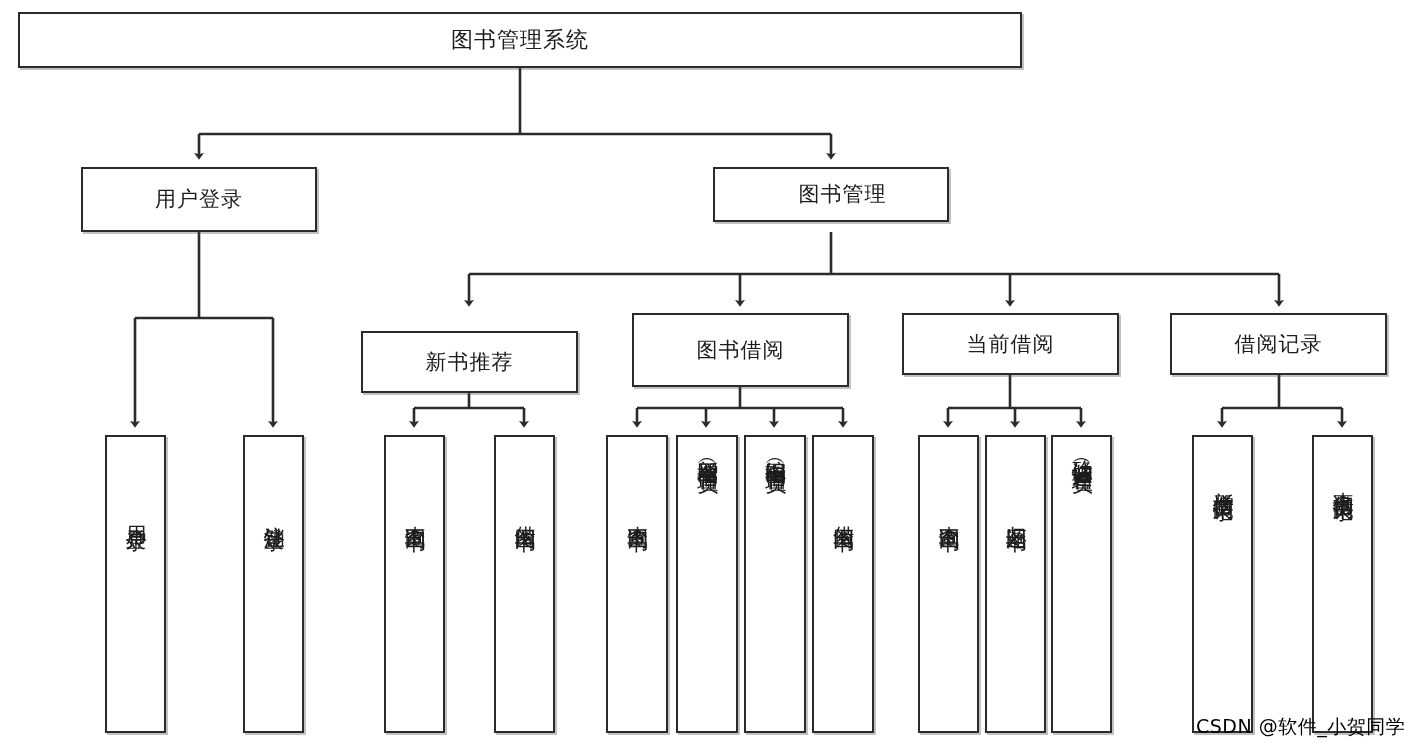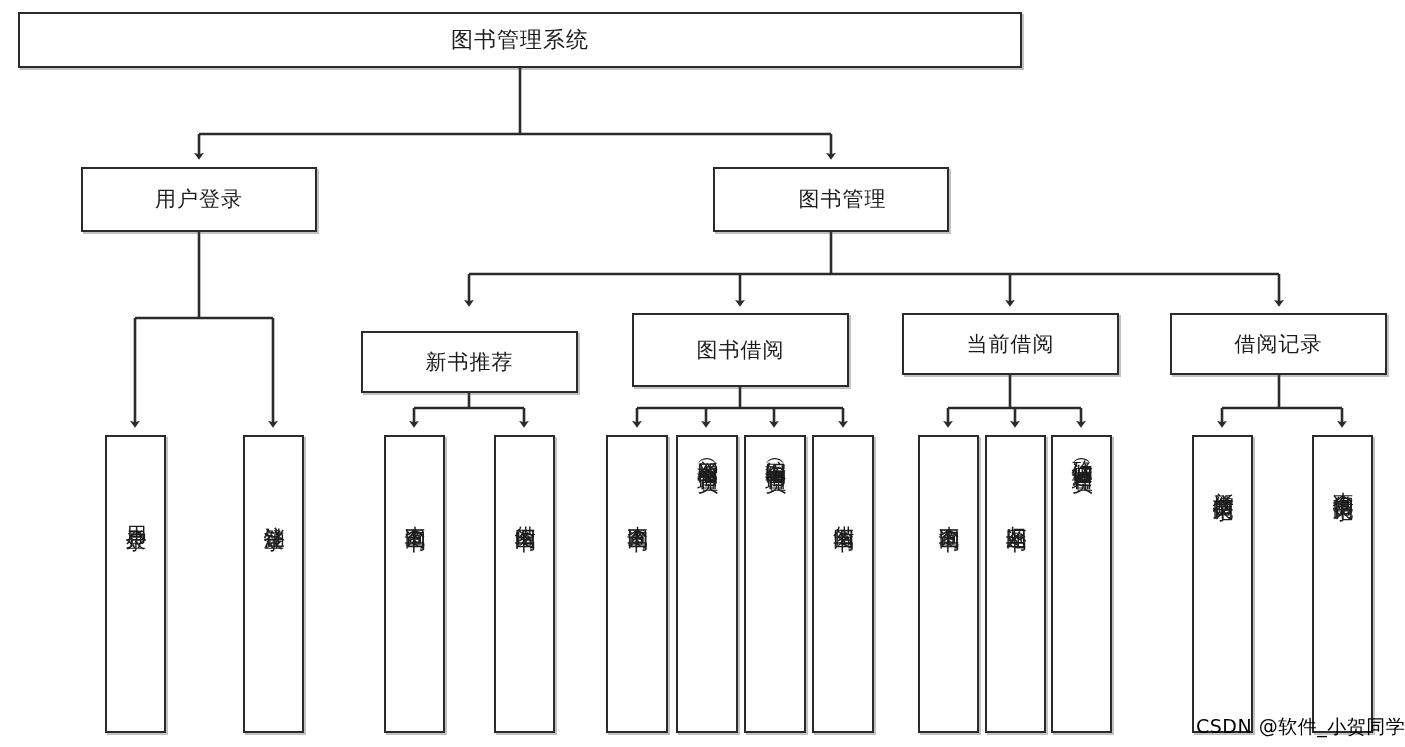--- a/index.html
+++ b/index.html
@@ -143,21 +143,21 @@
   </svg>
 
   <div class="node root horizontal" style="left:18px; top:12px; width:1004px; height:56px;">
     <span class="label">图书管理系统</span>
   </div>
 
   <div class="node horizontal" style="left:81px; top:167px; width:236px; height:65px;">
     <span class="label">用户登录</span>
   </div>
 
-  <div class="node horizontal" style="left:713px; top:167px; width:236px; height:65px;padding-left:23px;">
+  <div class="node horizontal" style="left:713px; top:167px; width:236px; height:55px;padding-left:23px;">
     <span class="label">图书管理</span>
   </div>
 
   <div class="node horizontal" style="left:361px; top:331px; width:217px; height:62px;">
     <span class="label">新书推荐</span>
   </div>
 
   <div class="node horizontal" style="left:632px; top:313px; width:217px; height:74px;">
     <span class="label">图书借阅</span>
   </div>

